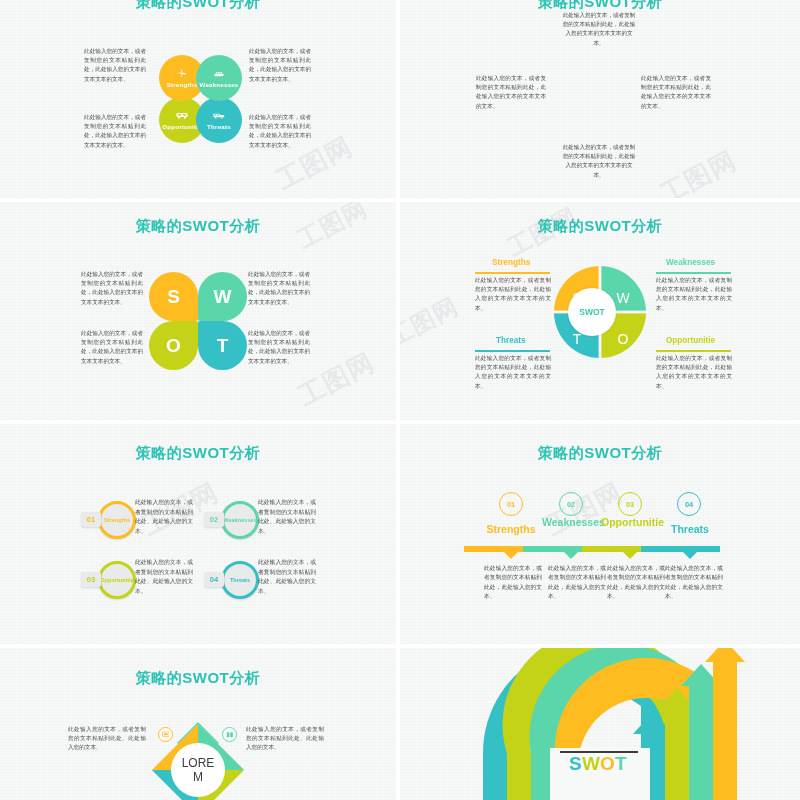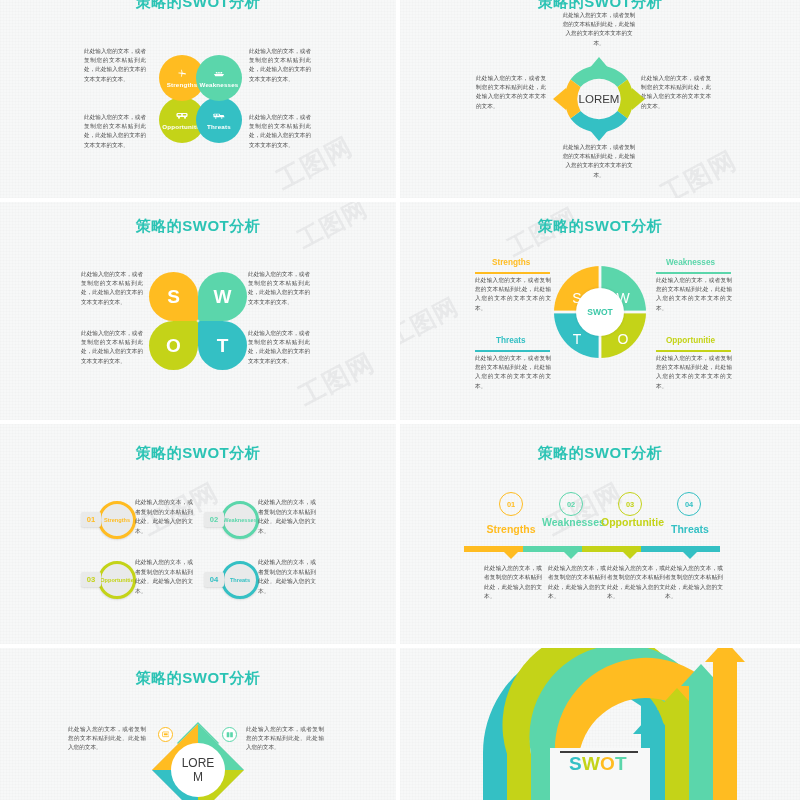--- a/index.html
+++ b/index.html
@@ -185,45 +185,20 @@
   <div class="slide" style="left:400px;top:0;width:400px;height:198px;">
     <div class="content">
       <div class="wm" style="left:258px;top:160px;font-size:26px;">工图网</div>
       <div class="title" style="top:-7px;font-size:15px;">策略的SWOT分析</div>
 
       <div class="body-txt" style="left:160px;top:11px;width:78px;font-size:5.6px;text-align:center;">此处输入您的文本，或者复制您的文本粘贴到此处，此处输入您的文本的文本文本的文本。</div>
       <div class="body-txt" style="left:241px;top:74px;width:70px;font-size:5.6px;">此处输入您的文本，或者复制您的文本粘贴到此处，此处输入您的文本的文本文本的文本。</div>
       <div class="body-txt" style="left:160px;top:143px;width:78px;font-size:5.6px;text-align:center;">此处输入您的文本，或者复制您的文本粘贴到此处，此处输入您的文本的文本文本的文本。</div>
       <div class="body-txt" style="left:76px;top:74px;width:70px;font-size:5.6px;">此处输入您的文本，或者复制您的文本粘贴到此处，此处输入您的文本的文本文本的文本。</div>
 
-      <div class="ring2" style="left:148px;top:52px;width:102px;height:94px;">
-        <svg viewBox="0 0 102 94" style="width:100%;height:100%;display:block;">
-
-          <g fill="#5BD6AB">
-            <path d="M51 5 L40 18 L62 18 Z"></path>
-            <path d="M22.5 27.5 A36 36 0 0 1 79.5 27.5 L69.5 35 A25 25 0 0 0 32.5 35 Z"></path>
-          </g>
-
-          <g fill="#C4D318">
-            <path d="M97 47 L84 36 L84 58 Z"></path>
-            <path d="M79.5 27.5 A36 36 0 0 1 79.5 66.5 L69.5 59 A25 25 0 0 0 69.5 35 Z"></path>
-          </g>
-
-          <g fill="#34C0C4">
-            <path d="M51 89 L40 76 L62 76 Z"></path>
-            <path d="M79.5 66.5 A36 36 0 0 1 22.5 66.5 L32.5 59 A25 25 0 0 0 69.5 59 Z"></path>
-          </g>
-
-          <g fill="#FFBC21">
-            <path d="M5 47 L18 36 L18 58 Z"></path>
-            <path d="M22.5 66.5 A36 36 0 0 1 22.5 27.5 L32.5 35 A25 25 0 0 0 32.5 59 Z"></path>
-          </g>
-          <text x="51" y="50.5" text-anchor="middle" font-family="Liberation Sans, sans-serif" font-size="11.5" fill="#3c3c3c" font-weight="400">LOREM</text>
-        </svg>
-      </div>
     </div>
   </div>
 
   <div class="slide" style="left:0;top:202px;width:396px;height:218px;">
     <div class="content">
       <div class="wm" style="left:295px;top:6px;font-size:24px;">工图网</div>
       <div class="wm" style="left:296px;top:160px;font-size:26px;">工图网</div>
       <div class="title" style="top:15px;font-size:15px;">策略的SWOT分析</div>
 
       <div class="body-txt" style="left:81px;top:68px;width:62px;font-size:5.6px;">此处输入您的文本，或者复制您的文本粘贴到此处，此处输入您的文本的文本文本的文本。</div>
@@ -275,21 +250,21 @@
           <path d="M48 48 L94 48 A46 46 0 0 1 48 94 Z" fill="#C4D318"></path>
           <path d="M48 48 L48 94 A46 46 0 0 1 2 48 Z" fill="#34C0C4"></path>
           <rect x="46.6" y="0" width="2.8" height="96" fill="#f7f8f8"></rect>
           <rect x="0" y="46.6" width="96" height="2.8" fill="#f7f8f8"></rect>
           <text x="25" y="39" text-anchor="middle" font-family="Liberation Sans, sans-serif" font-size="14" fill="#fff">S</text>
           <text x="71" y="39" text-anchor="middle" font-family="Liberation Sans, sans-serif" font-size="14" fill="#fff">W</text>
           <text x="71" y="80" text-anchor="middle" font-family="Liberation Sans, sans-serif" font-size="14" fill="#fff">O</text>
           <text x="25" y="80" text-anchor="middle" font-family="Liberation Sans, sans-serif" font-size="14" fill="#fff">T</text>
         </svg>
       </div>
-      <div class="hub" style="left:176px;top:86px;width:48px;height:48px;">
+      <div class="hub" style="left:168px;top:86px;width:48px;height:48px;">
         <span>SWOT</span>
       </div>
     </div>
   </div>
 
   <div class="slide" style="left:0;top:424px;width:396px;height:220px;">
     <div class="content">
       <div class="wm" style="left:140px;top:68px;font-size:26px;">工图网</div>
       <div class="title" style="top:20px;font-size:15px;">策略的SWOT分析</div>
 

